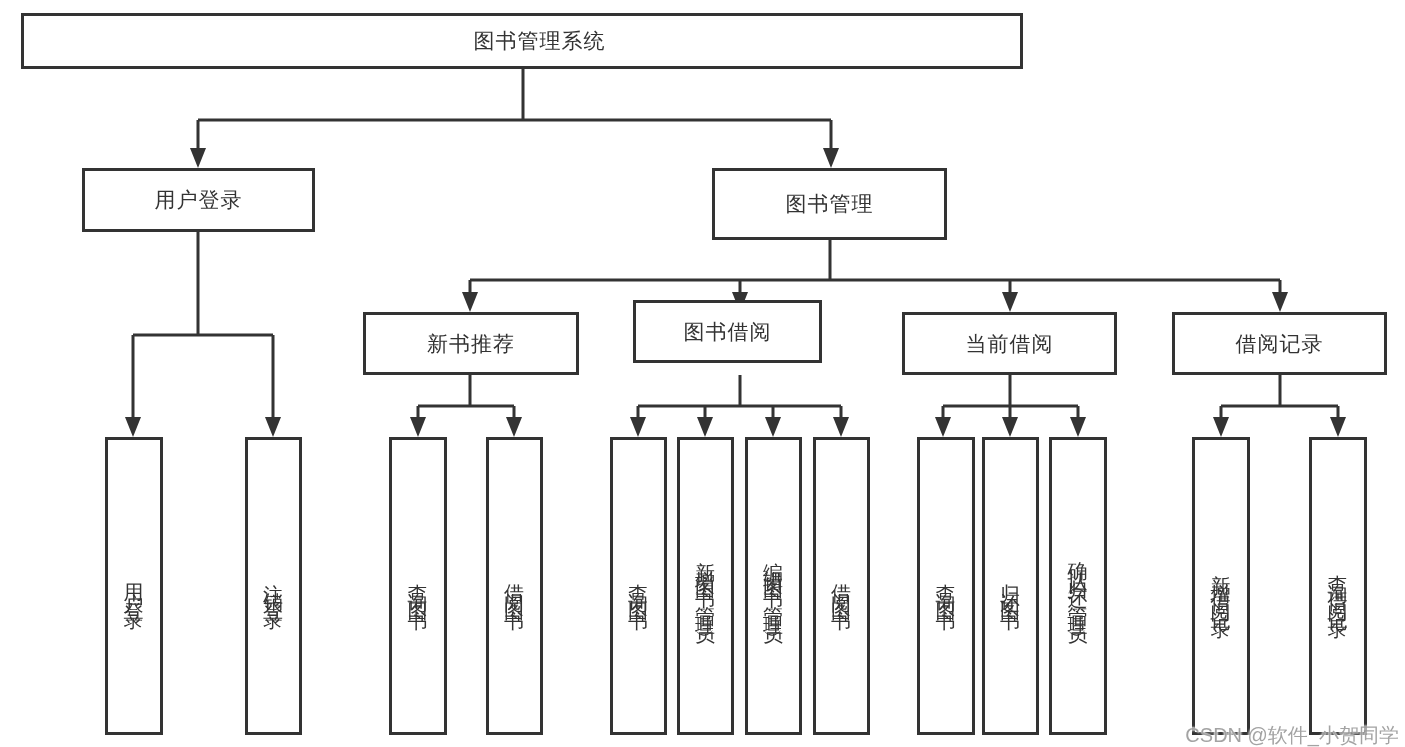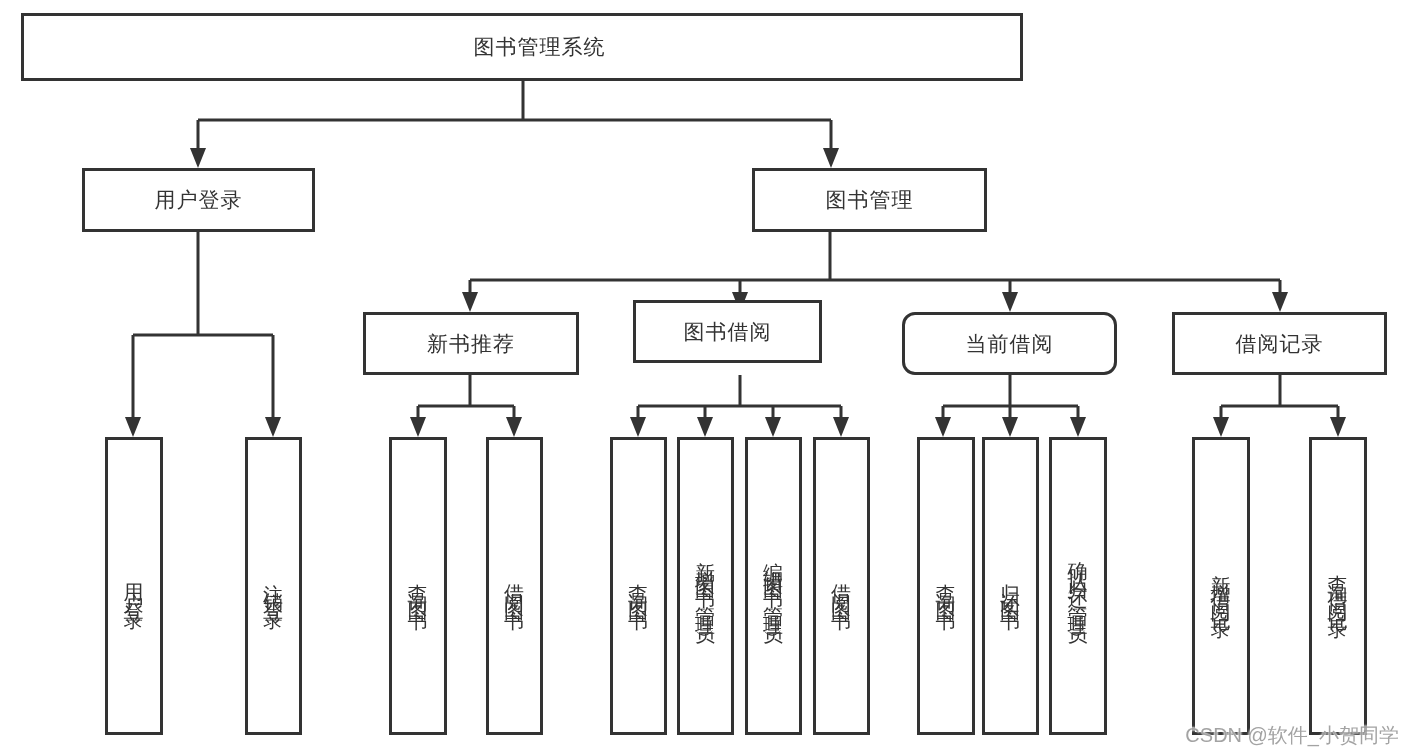--- a/index.html
+++ b/index.html
@@ -94,28 +94,28 @@
 
       <polygon points="935,417 951,417 943,437"></polygon>
       <polygon points="1002,417 1018,417 1010,437"></polygon>
       <polygon points="1070,417 1086,417 1078,437"></polygon>
 
       <polygon points="1213,417 1229,417 1221,437"></polygon>
       <polygon points="1330,417 1346,417 1338,437"></polygon>
     </g>
   </svg>
 
-  <div class="node" style="left:21px;top:13px;width:1002px;height:68px;padding-left:35px;">图书管理系统</div>
+  <div class="node" style="left:21px;top:13px;width:1002px;height:56px;padding-left:35px;">图书管理系统</div>
 
   <div class="node" style="left:82px;top:168px;width:233px;height:64px;">用户登录</div>
-  <div class="node" style="left:752px;top:168px;width:235px;height:64px;">图书管理</div>
+  <div class="node" style="left:712px;top:168px;width:235px;height:72px;">图书管理</div>
 
   <div class="node" style="left:363px;top:312px;width:216px;height:63px;font-family:Liberation Serif, serif;">新书推荐</div>
   <div class="node" style="left:633px;top:300px;width:189px;height:63px;">图书借阅</div>
-  <div class="node" style="left:902px;top:312px;width:215px;height:63px;border-radius:13px;">当前借阅</div>
+  <div class="node" style="left:902px;top:312px;width:215px;height:63px;">当前借阅</div>
   <div class="node" style="left:1172px;top:312px;width:215px;height:63px;text-align:right;">借阅记录</div>
 
   <div class="leaf" style="left:105px;width:58px;">
     <span>用户登录</span>
   </div>
   <div class="leaf" style="left:245px;width:57px;">
     <span>注销登录</span>
   </div>
 
   <div class="leaf" style="left:389px;width:58px;">

